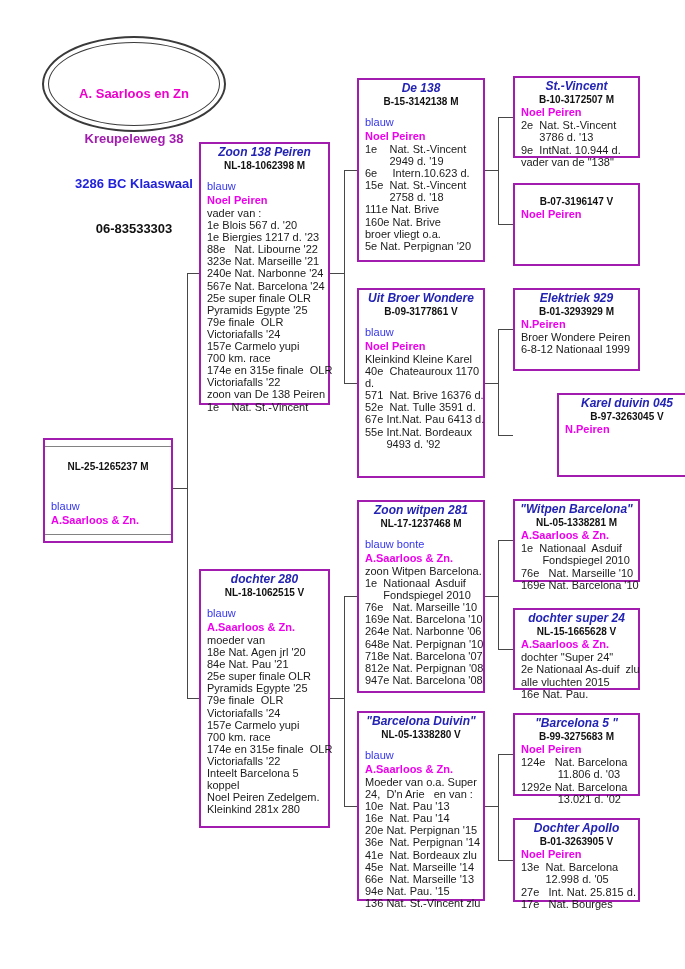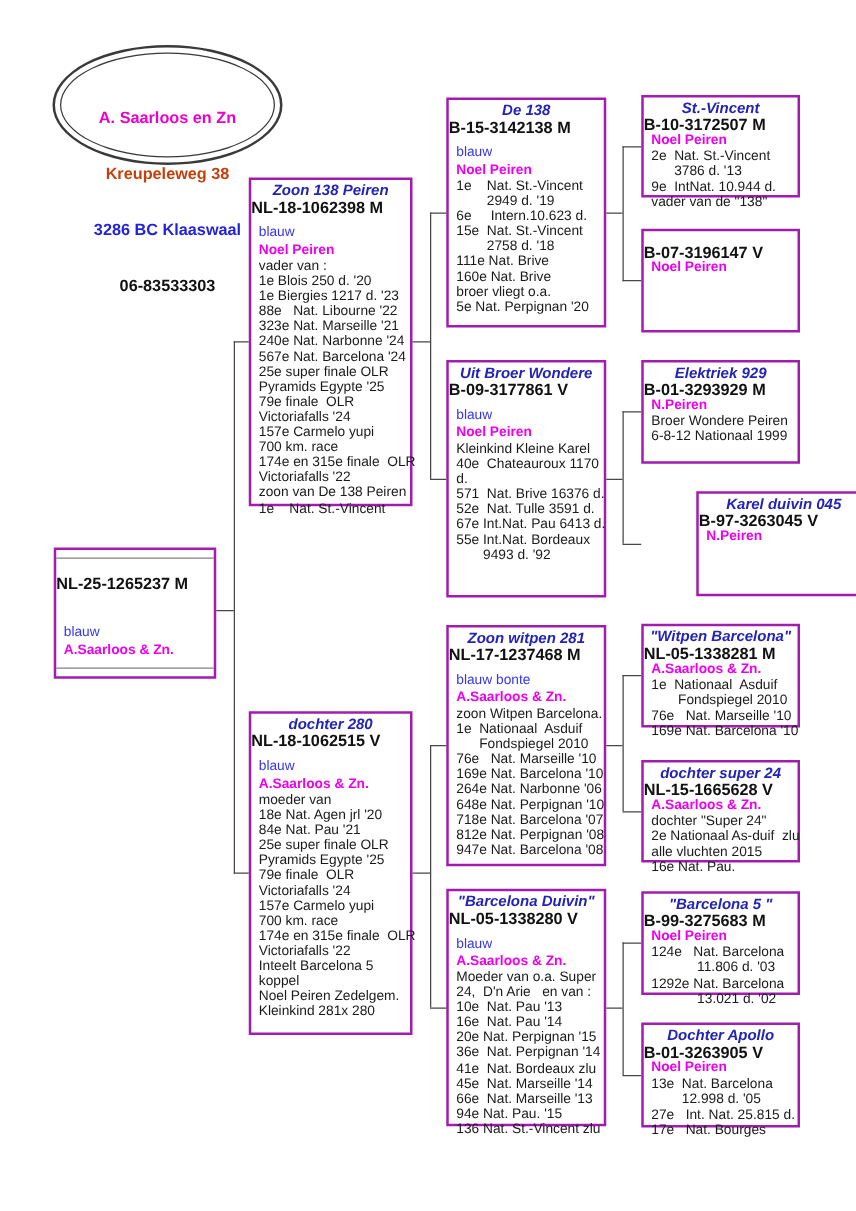--- a/index.html
+++ b/index.html
@@ -8,30 +8,30 @@
   #canvas { position:relative; width:685px; height:969px; background:#ffffff; overflow:hidden; }
 
   
   .oval-outer { position:absolute; left:42px; top:36px; width:184px; height:96px;
                 border:2px solid #3a3a3a; border-radius:50%; background:#fff; }
   .oval-inner { position:absolute; left:4px; top:4px; right:4px; bottom:4px;
                 border:1px solid #3a3a3a; border-radius:50%;
                 text-align:center; padding-top:13px;
                 font-weight:bold; font-size:13px; line-height:15px; white-space:pre; }
   .ov-name   { color:#ee00cc; }
-  .ov-street { color:#c2410c; }
+  .ov-street { color:#a21caf; }
   .ov-city   { color:#2222dd; }
   .ov-phone  { color:#111111; }
 
   
   .box { position:absolute; border:2px solid #a21caf; background:#fff;
          font-size:11px; color:#1a1a1a; }
   .title { font-weight:bold; font-style:italic; color:#2323b4; text-align:center;
            font-size:12px; line-height:13px; padding-top:2px; white-space:pre; }
-  .ring  { font-weight:bold; color:#111; text-align:left; font-size:13px;
+  .ring  { font-weight:bold; color:#111; text-align:center; font-size:10px;
            line-height:13px; white-space:pre; }
   .colorline { color:#3535ee; padding-left:6px; line-height:14px; white-space:pre; }
   .owner { color:#ee00ee; font-weight:bold; padding-left:6px; line-height:14px; white-space:pre; }
   .lines { padding-left:6px; padding-right:2px; }
   .pline { line-height:12.1px; white-space:pre; }
 
   .roomy .colorline { margin-top:7px; }
   .compact .colorline, .compact .owner { line-height:13px; }
   .compact .pline { line-height:12.4px; }
   .pad-top { padding-top:10px; }
@@ -66,21 +66,21 @@
     <div class="owner">A.Saarloos &amp; Zn.</div>
   </div>
 
   <div class="box roomy" style="left:199px; top:142px; width:131px; height:263px;">
     <div class="title">Zoon 138 Peiren</div>
     <div class="ring">NL-18-1062398 M</div>
     <div class="colorline">blauw</div>
     <div class="owner">Noel Peiren</div>
     <div class="lines">
         <div class="pline">vader van :</div>
-        <div class="pline">1e Blois 250 d. '20</div>
+        <div class="pline">1e Blois 567 d. '20</div>
         <div class="pline">1e Biergies 1217 d. '23</div>
         <div class="pline">88e   Nat. Libourne '22</div>
         <div class="pline">323e Nat. Marseille '21</div>
         <div class="pline">240e Nat. Narbonne '24</div>
         <div class="pline">567e Nat. Barcelona '24</div>
         <div class="pline">25e super finale OLR</div>
         <div class="pline">Pyramids Egypte '25</div>
         <div class="pline">79e finale  OLR</div>
         <div class="pline">Victoriafalls '24</div>
         <div class="pline">157e Carmelo yupi</div>

